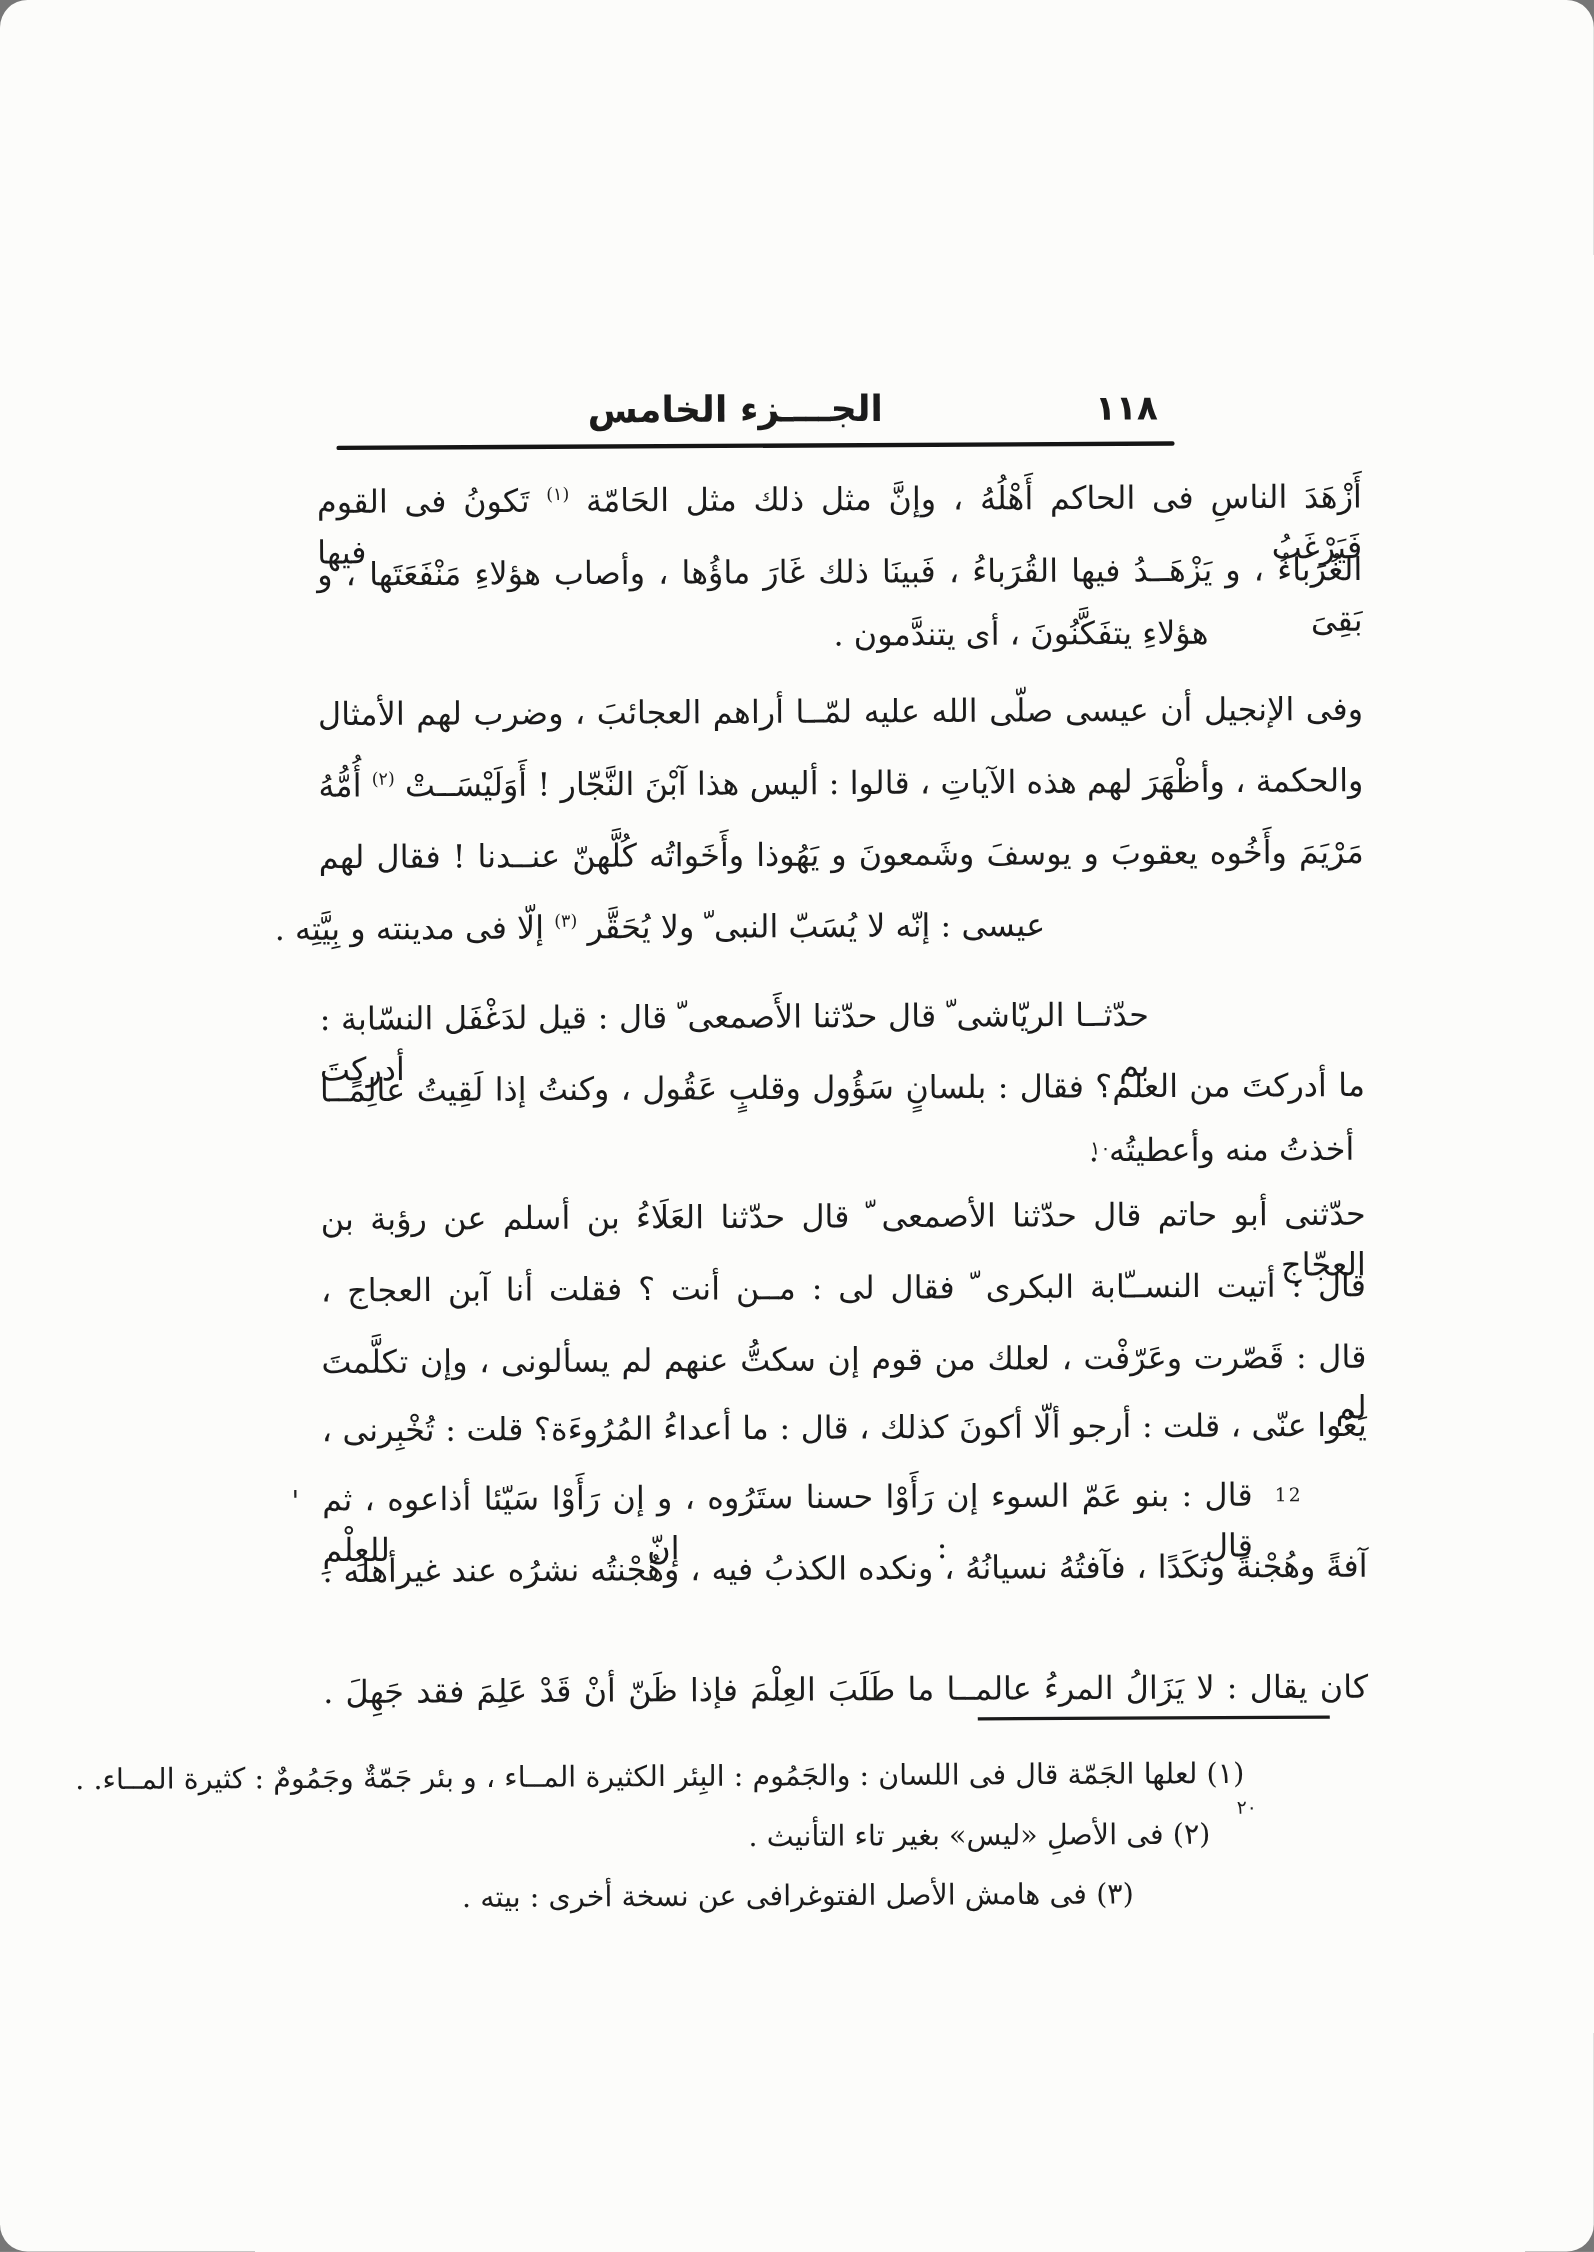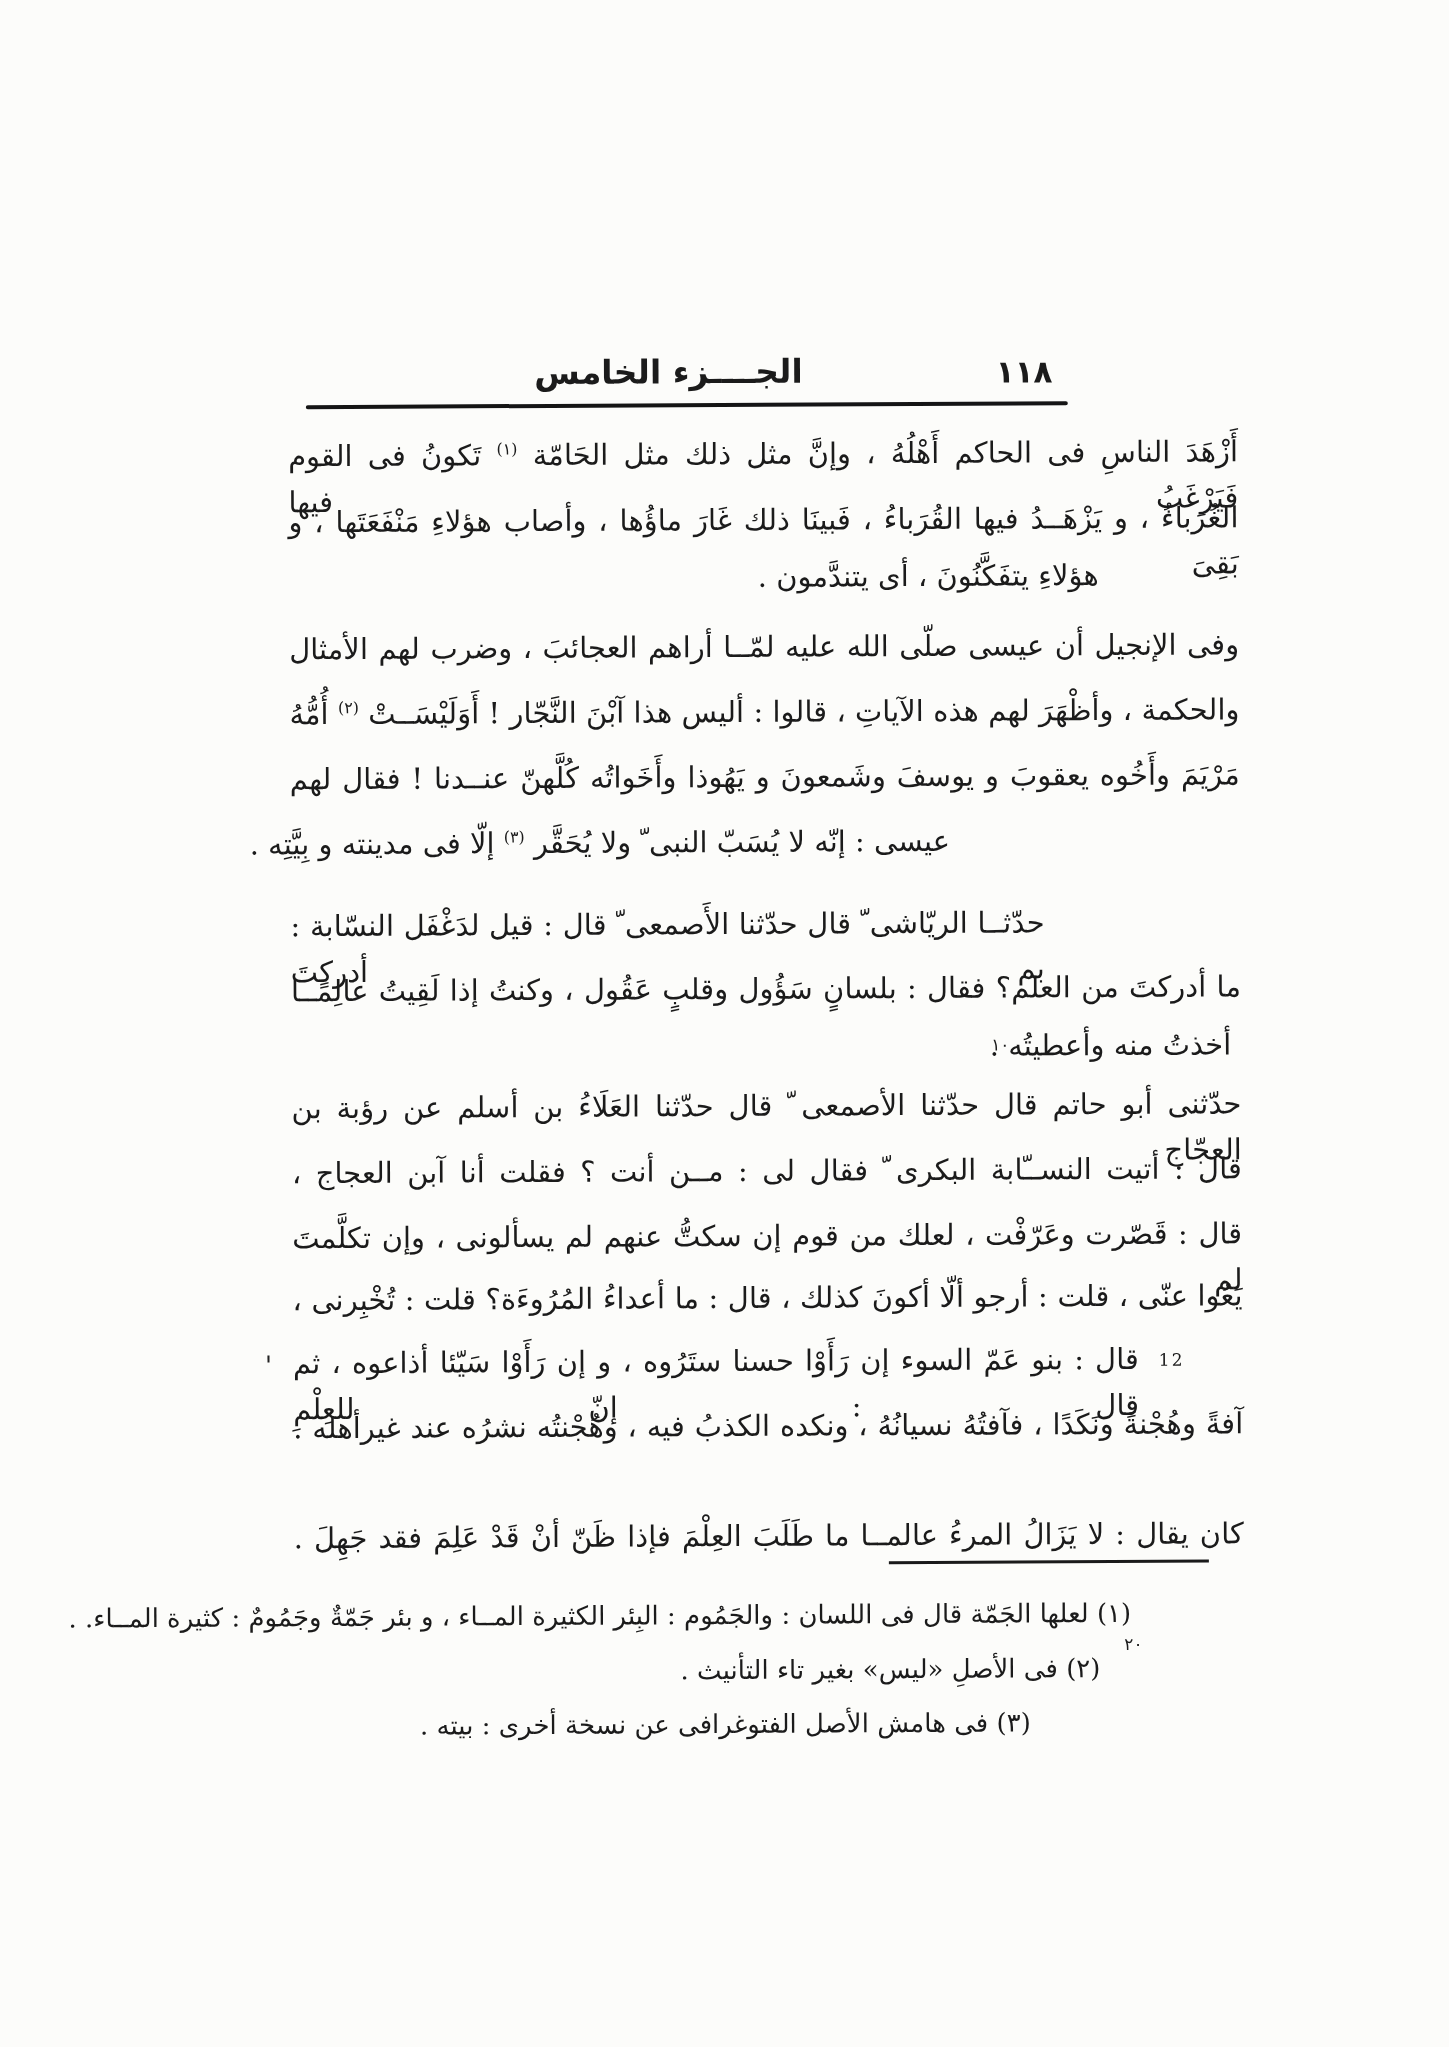--- a/index.html
+++ b/index.html
@@ -4,20 +4,21 @@
 <style>
   html,body{margin:0;padding:0;background:#777;}
   .page{
     position:relative;
     width:1449px;height:2047px;
     margin:0 auto;
     background:#fcfcfa;
     font-family:"DejaVu Serif","DejaVu Sans",serif;
     color:#1b1b1b;
     overflow:hidden;
+    border-radius:25px;
   }
   .tilt{position:absolute;inset:0;transform:rotate(-0.3deg);transform-origin:50% 40%;}
   
   .hdr-title{
     position:absolute;top:352px;left:575px;width:230px;
     direction:rtl;text-align:center;
     font-size:33px;font-weight:bold;white-space:nowrap;
   }
   .hdr-num{
     position:absolute;top:355px;left:998px;width:70px;

